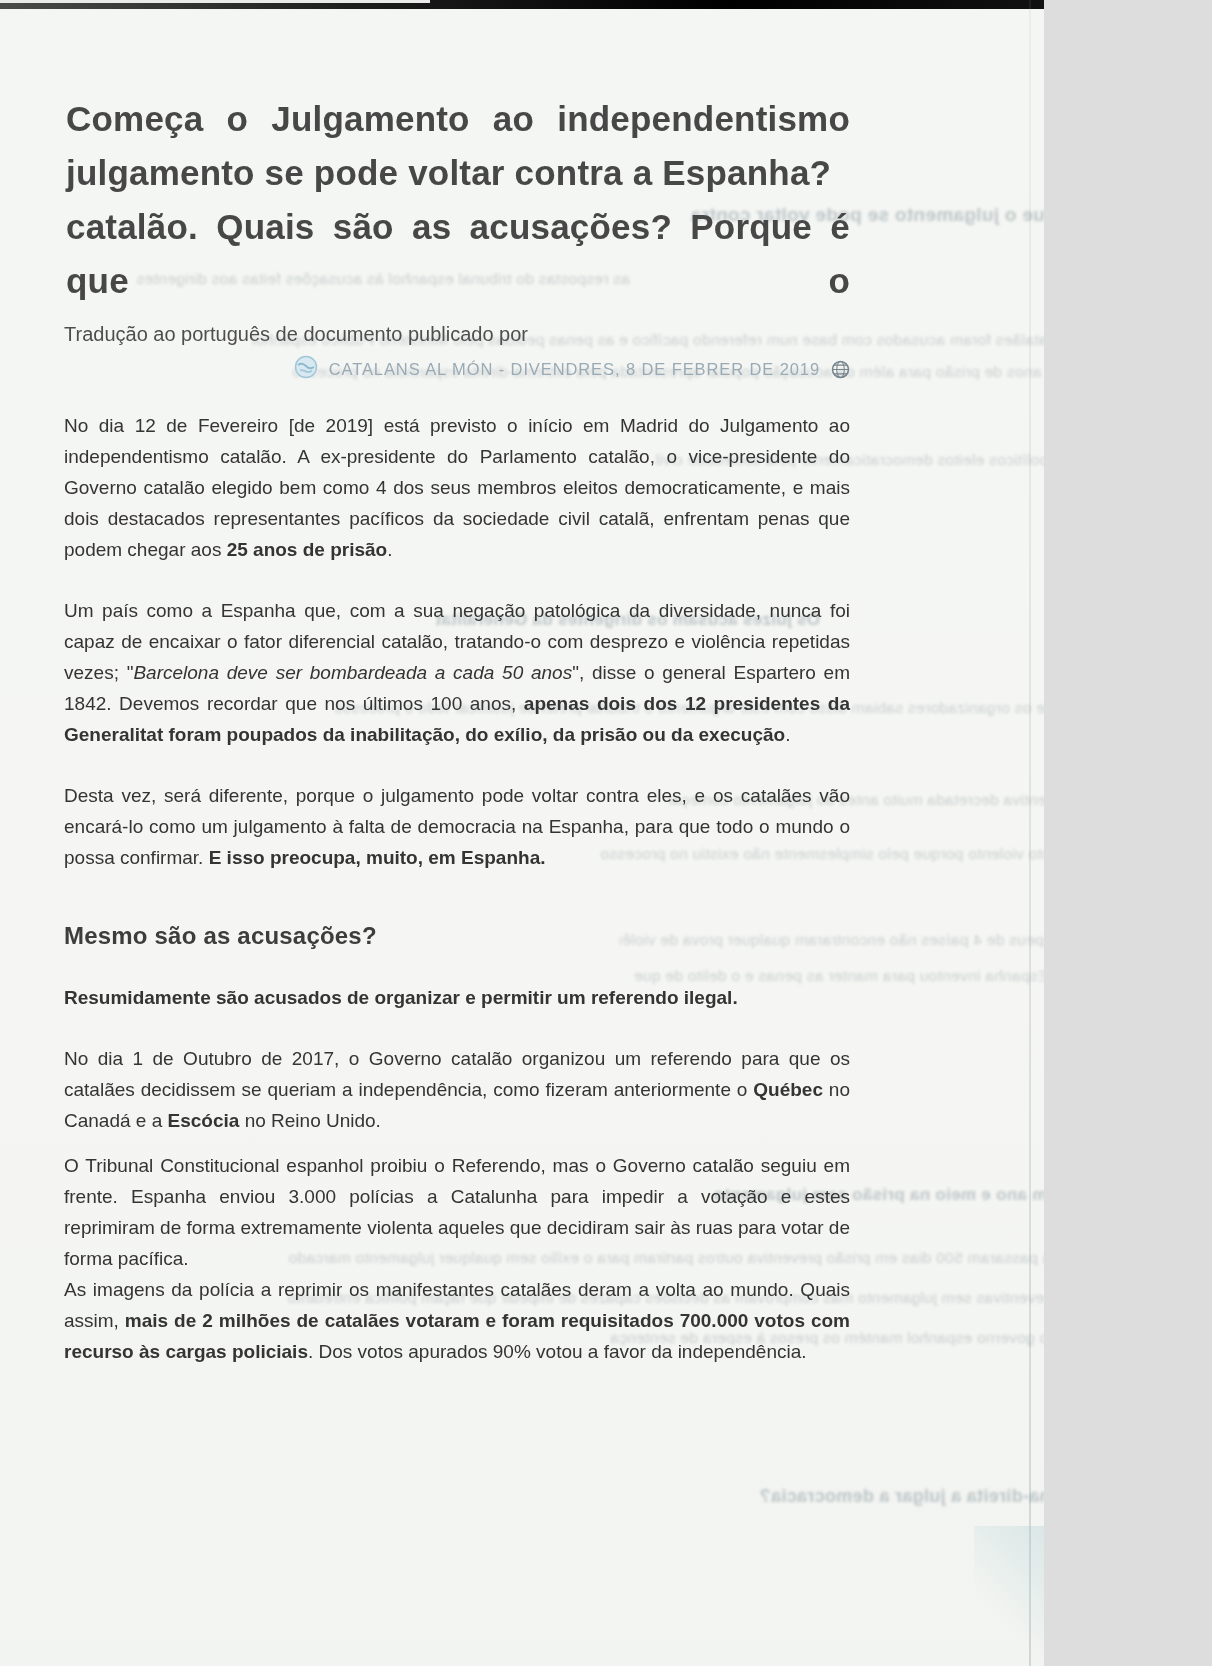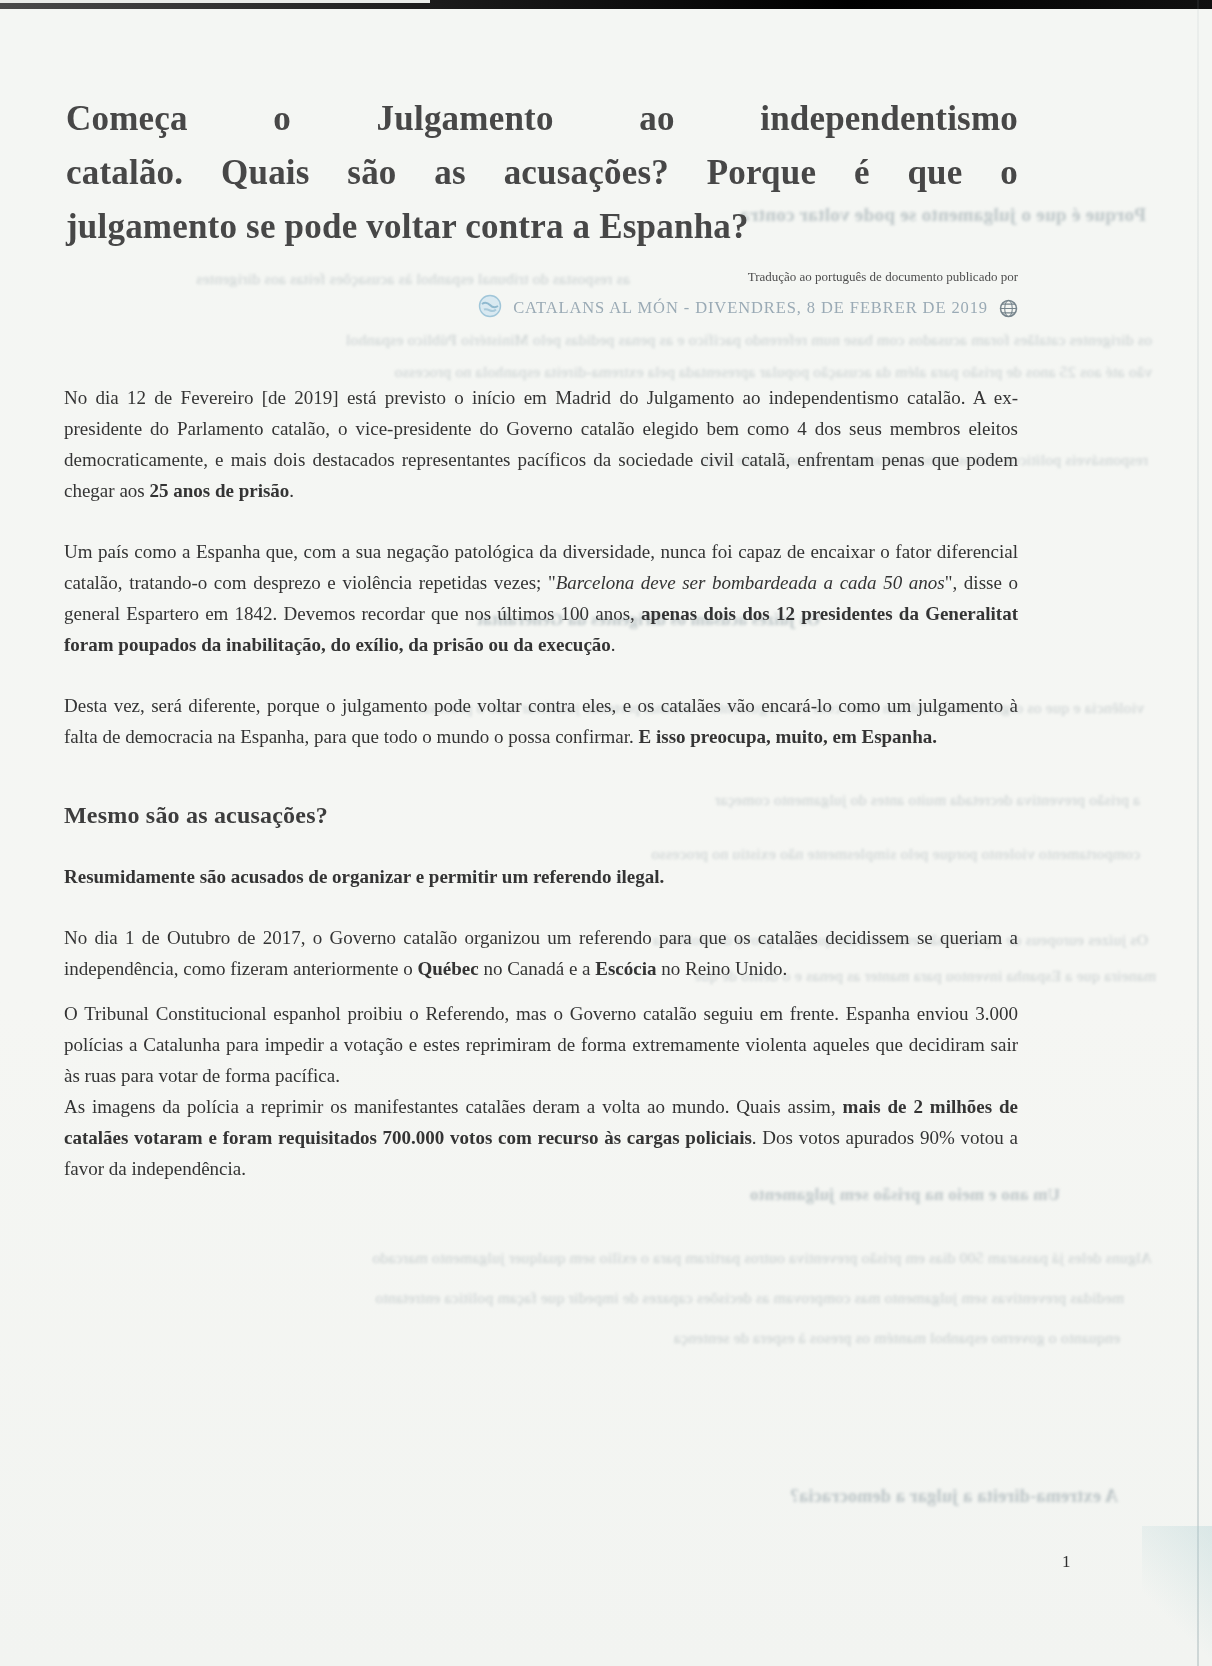--- a/index.html
+++ b/index.html
@@ -1,21 +1,21 @@
 <!DOCTYPE html>
 <html><head>
 <meta charset="utf-8">
 <style>
   html,body{margin:0;padding:0;background:#dddddd;}
   .page{
     position:relative;
-    width:1212px;height:1666px;
+    width:1044px;height:1666px;
     background:linear-gradient(180deg,#f4f6f3 0%,#f5f6f3 60%,#f2f4f1 100%);
     overflow:hidden;
-    font-family:Liberation Serif, serif;
+    font-family:Liberation Sans, sans-serif;
     color:#333;
   }
   .scan-top-edge{
     position:absolute;top:0;left:0;width:100%;height:9px;
     background:linear-gradient(to right,#4a4a4a 0%,#1c1c1c 35%,#000 70%,#111 100%);
   }
   .scan-top-edge::after{
     content:"";position:absolute;left:0;top:0;width:430px;height:3px;background:#e9ebe8;
   }
   .scan-right-edge{
@@ -25,32 +25,32 @@
   .scan-corner{
     position:absolute;right:0;bottom:0;width:70px;height:140px;
     background:linear-gradient(225deg,rgba(160,200,205,0.30),rgba(160,200,205,0) 65%);
   }
   .content{padding:0 194px 0 64px;position:relative;}
 
   h1{margin:92px 0 0 2px;font-size:35px;line-height:54px;font-weight:700;color:#474747;letter-spacing:.2px;}
   .title-line{text-align:justify;text-align-last:justify;}
   .title-line.last{text-align-last:left;}
 
-  .trad{margin-top:15px;text-align:right;font-size:13px;color:#4e4e4e;}
+  .trad{margin-top:15px;font-size:20px;color:#4e4e4e;}
   .source{
     margin-top:9px;display:flex;align-items:flex-end;justify-content:flex-end;gap:11px;
     font-size:16.5px;letter-spacing:.9px;color:#9aaab5;
   }
   .source .txt{filter:blur(.3px);}
   .logo-icon svg,.globe-icon svg{display:block;}
 
   .p{margin:30px 0 0;font-size:19px;line-height:31px;color:#343434;text-align:justify;}
   .p .b{font-weight:700;}
   .p .i{font-style:italic;}
-  .p.first{margin-top:64px;}
+  .p.first{margin-top:31px;}
   .p.tight{margin-top:0;}
   .p.after-h2{margin-top:31px;}
   .p.small-gap{margin-top:14px;}
 
   h2{margin:48px 0 0;font-size:24px;font-weight:700;color:#3d3d3d;letter-spacing:.2px;line-height:30px;}
 
   .page-number{position:absolute;top:1552px;left:1062px;font-size:17px;color:#2f2f2f;}
 
   
   .g{
@@ -99,22 +99,22 @@
   <div class="g gb g12">Um ano e meio na prisão sem julgamento</div>
   <div class="g g13">Alguns deles já passaram 500 dias em prisão preventiva outros partiram para o exílio sem qualquer julgamento marcado</div>
   <div class="g g14">medidas preventivas sem julgamento mas comprovam as decisões capazes de impedir que façam política entretanto</div>
   <div class="g g15">enquanto o governo espanhol mantém os presos à espera de sentença</div>
   <div class="g gb g16">A extrema-direita a julgar a democracia?</div>
 
   <div class="content">
 
     <h1>
       <div class="title-line">Começa o Julgamento ao independentismo</div>
+      <div class="title-line last">julgamento se pode voltar contra a Espanha?</div>
       <div class="title-line">catalão. Quais são as acusações? Porque é que o</div>
-      <div class="title-line last">julgamento se pode voltar contra a Espanha?</div>
     </h1>
 
     <div class="trad">Tradução ao português de documento publicado por</div>
 
     <div class="source">
       <span class="logo-icon">
         <svg width="24" height="24" viewBox="0 0 24 24">
           <circle cx="12" cy="12" r="10.5" fill="#d9e9f1" stroke="#a0c6d9" stroke-width="1.4"></circle>
           <path d="M4 10c3-2.2 6-1 8 1s5 3 8 1" fill="none" stroke="#8fb9cf" stroke-width="2"></path>
           <path d="M6 15.5c2-1 4 0 6 1s4 .8 6-1" fill="none" stroke="#a8cadb" stroke-width="2"></path>

